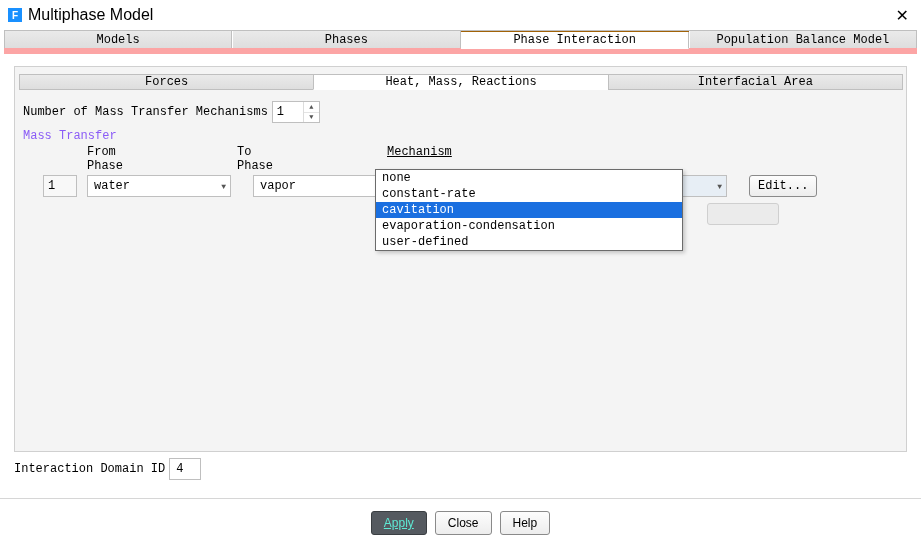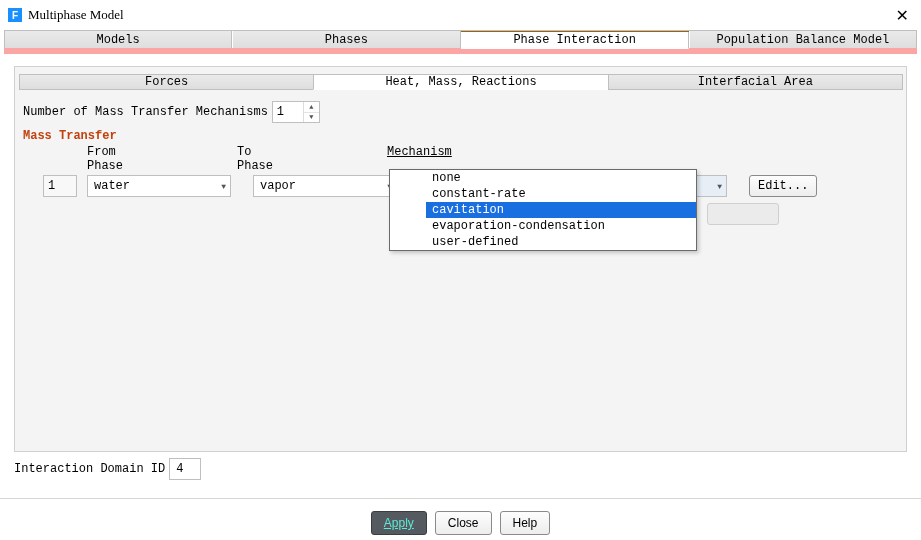--- a/index.html
+++ b/index.html
@@ -24,21 +24,21 @@
     background: #1990ff;
     display: inline-flex;
     align-items: center;
     justify-content: center;
     color: #fff;
     font-size: 10px;
     font-family: Arial, sans-serif;
     font-weight: bold;
     margin-right: 6px;
   }
-  .titlebar .title { flex: 1; font-family: Liberation Serif, serif; font-size: 13px; }
+  .titlebar .title { flex: 1; font-family: Liberation Sans, sans-serif; font-size: 16px; }
   .titlebar .close { font-size: 16px; font-family: Arial, sans-serif; cursor: pointer; padding: 0 4px; }
 
   .tabs-outer {
     display: flex;
     height: 24px;
     border-top: 1px solid #bfbfbf;
     border-bottom: 6px solid #fca5a5;
     background: #a16207;
     margin: 0 4px;
   }
@@ -127,22 +127,22 @@
     display:flex;
     align-items:center;
     justify-content:center;
     font-size: 7px;
     cursor: pointer;
     color: #555;
   }
   .spinner .arrows div:first-child { border-bottom: 1px solid #e4e4e4; }
 
   .section-title {
-    font-weight: bold;
-    color: #c2410c;
+    font-weight: normal;
+    color: #8b5cf6;
     margin: 4px 0 2px 0;
   }
 
   .grid-head {
     display: flex;
     margin-left: 64px;
     margin-bottom: 2px;
   }
   .grid-head div { font-family: "Courier New", monospace; }
 
@@ -315,21 +315,21 @@
         <span class="val">cavitation</span>
         <span class="tri">▼</span>
       </div>
       <div class="btn">Edit...</div>
     </div>
 
     <div style="margin-left:684px; margin-top:6px;">
       <div class="hidden-btn"></div>
     </div>
 
-    <div class="dropdown" style="left:374px; top:102px; width:308px;padding-left:36px;">
+    <div class="dropdown" style="left:360px; top:102px; width:308px;">
       <div class="opt">none</div>
       <div class="opt">constant-rate</div>
       <div class="opt hover">cavitation</div>
       <div class="opt">evaporation-condensation</div>
       <div class="opt">user-defined</div>
     </div>
 
   </div>
 </div>
 

